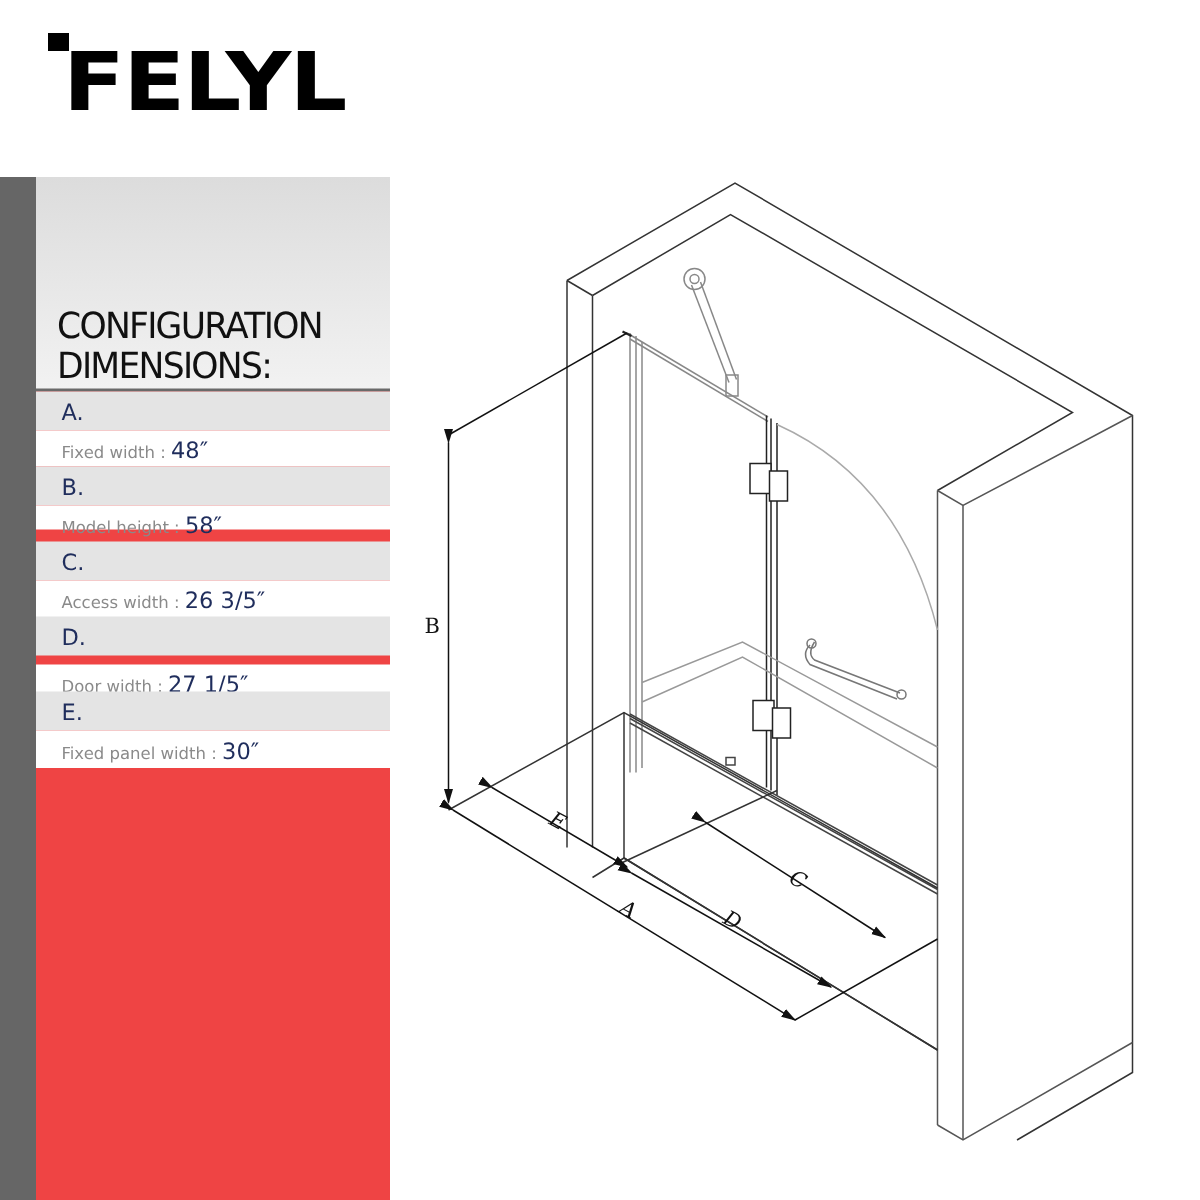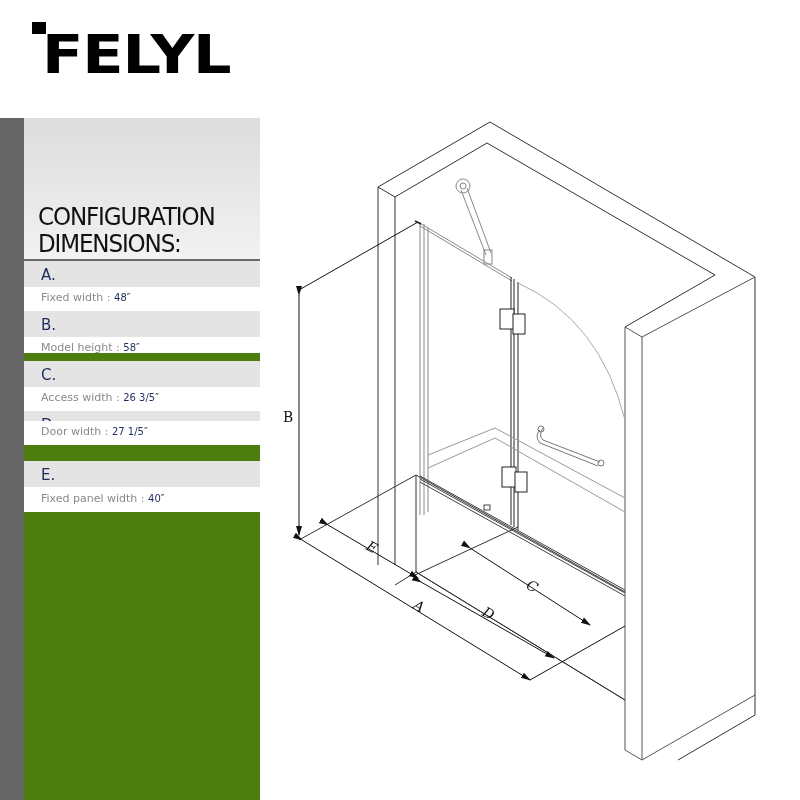--- a/index.html
+++ b/index.html
@@ -1,29 +1,29 @@
 <!DOCTYPE html>
 <html><head>
 <meta charset="utf-8">
 <style>
   html, body { margin:0; padding:0; }
   body { width:800px; height:800px; background:#ffffff; position:relative; overflow:hidden; font-family:"DejaVu Sans", sans-serif; }
   .logo { position:absolute; left:32px; top:22px; height:64px; }
   .logo-square { position:absolute; left:0; top:0; width:14px; height:12px; background:#000; }
   .logo-text { position:absolute; left:10px; top:6px; font-family:"DejaVu Sans", sans-serif; font-weight:bold; font-size:54px; line-height:54px; letter-spacing:-1px; color:#000; transform:scaleX(1.12); transform-origin:left top; }
   .side-bar { position:absolute; left:0; top:118px; width:24px; height:682px; background:#666666; }
-  .panel { position:absolute; left:24px; top:118px; width:236px; height:682px; background:#4d7c0f; }
+  .panel { position:absolute; left:24px; top:118px; width:236px; height:682px; background:#ef4444; }
   .panel-top { position:absolute; left:0; top:0; width:236px; height:142px; background:linear-gradient(to bottom, #dcdcdc 0%, #f2f2f2 100%); }
   .heading { position:absolute; left:14px; top:86px; font-family:"DejaVu Sans", sans-serif; font-size:24px; line-height:27px; color:#111; letter-spacing:-1.2px; transform:scaleX(0.96); transform-origin:left top; }
   .heading-rule { position:absolute; left:0; top:141px; width:236px; height:2px; background:#6a6a6a; }
   .row-letter { position:absolute; left:0; width:236px; height:26px; background:#e4e4e4; }
   .row-letter span { position:absolute; left:17px; top:5px; font-size:15px; color:#1f2d5c; }
   .row-value { position:absolute; left:0; width:236px; background:#ffffff; }
   .row-value .lbl { position:absolute; left:17px; font-size:11px; color:#8a8a8a; }
-  .row-value .val { font-size:10px; color:#1f2d5c; }
+  .row-value .val { font-size:15px; color:#1f2d5c; }
 </style>
 </head>
 <body>
 
 <div class="logo">
   <div class="logo-square"></div>
   <div class="logo-text">FELYL</div>
 </div>
 
 <div class="side-bar"></div>
@@ -53,29 +53,29 @@
   <div class="row-letter" style="top:243px;">
       <span>C.</span>
     </div>
   <div class="row-value" style="top:269px;height:36px;">
     <span class="lbl" style="top:4px;"><span>Access width : </span><span class="val">26 3/5″</span></span>
   </div>
 
   <div class="row-letter" style="top:293px;">
       <span>D.</span>
     </div>
-  <div class="row-value" style="top:303px;height:24px;">
+  <div class="row-value" style="top:325px;height:24px;">
     <span class="lbl" style="top:4px;"><span>Door width : </span><span class="val">27 1/5″</span></span>
   </div>
 
   <div class="row-letter" style="top:343px;">
       <span>E.</span>
     </div>
   <div class="row-value" style="top:369px;height:25px;">
-    <span class="lbl" style="top:5px;"><span>Fixed panel width : </span><span class="val">40″</span></span>
+    <span class="lbl" style="top:5px;"><span>Fixed panel width : </span><span class="val">30″</span></span>
   </div>
 </div>
 
 <svg style="position:absolute;left:0;top:0;" width="800" height="800" viewBox="0 0 800 800">
   <defs>
     <marker id="arr" markerWidth="10" markerHeight="8" refX="9" refY="4" orient="auto" markerUnits="userSpaceOnUse">
       <path d="M0,1 L10,4 L0,7 Z" fill="#111"></path>
     </marker>
   </defs>
 

